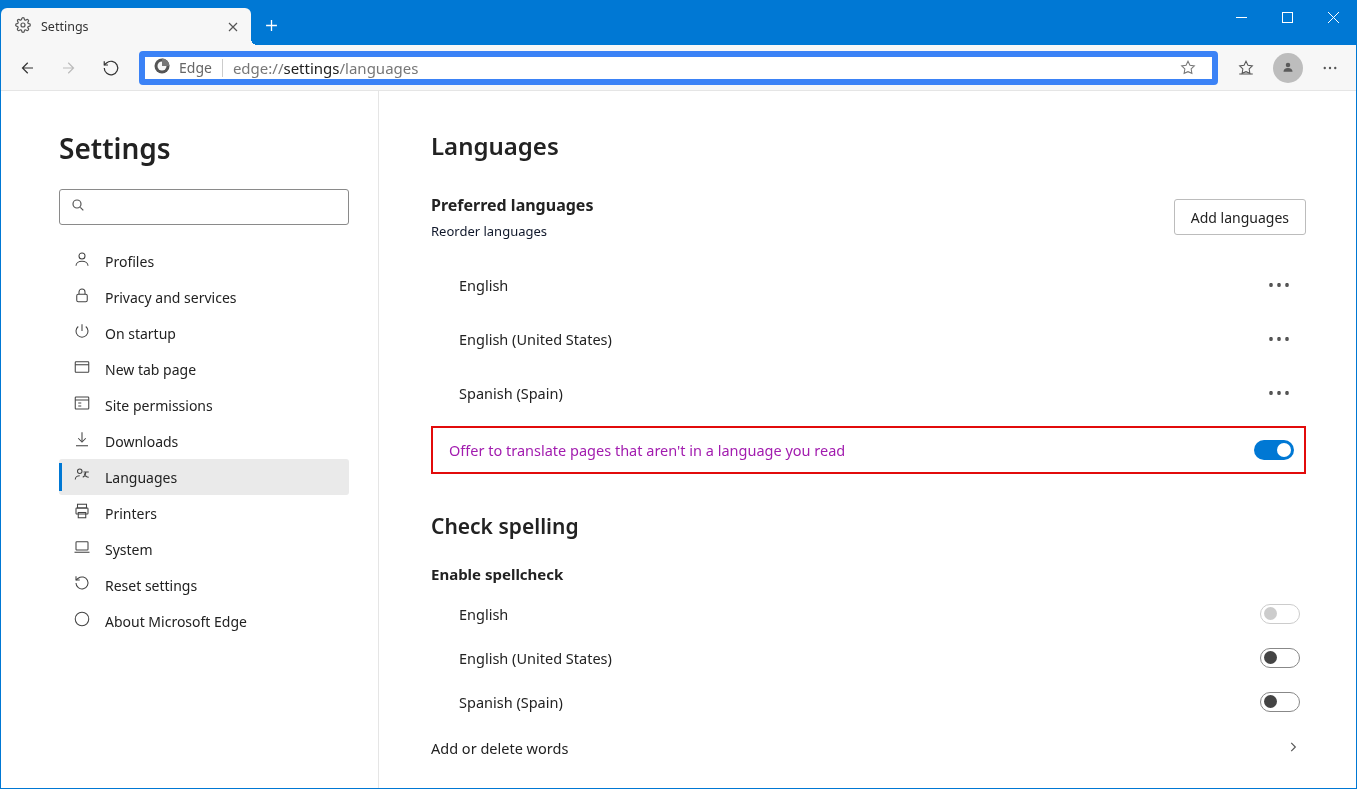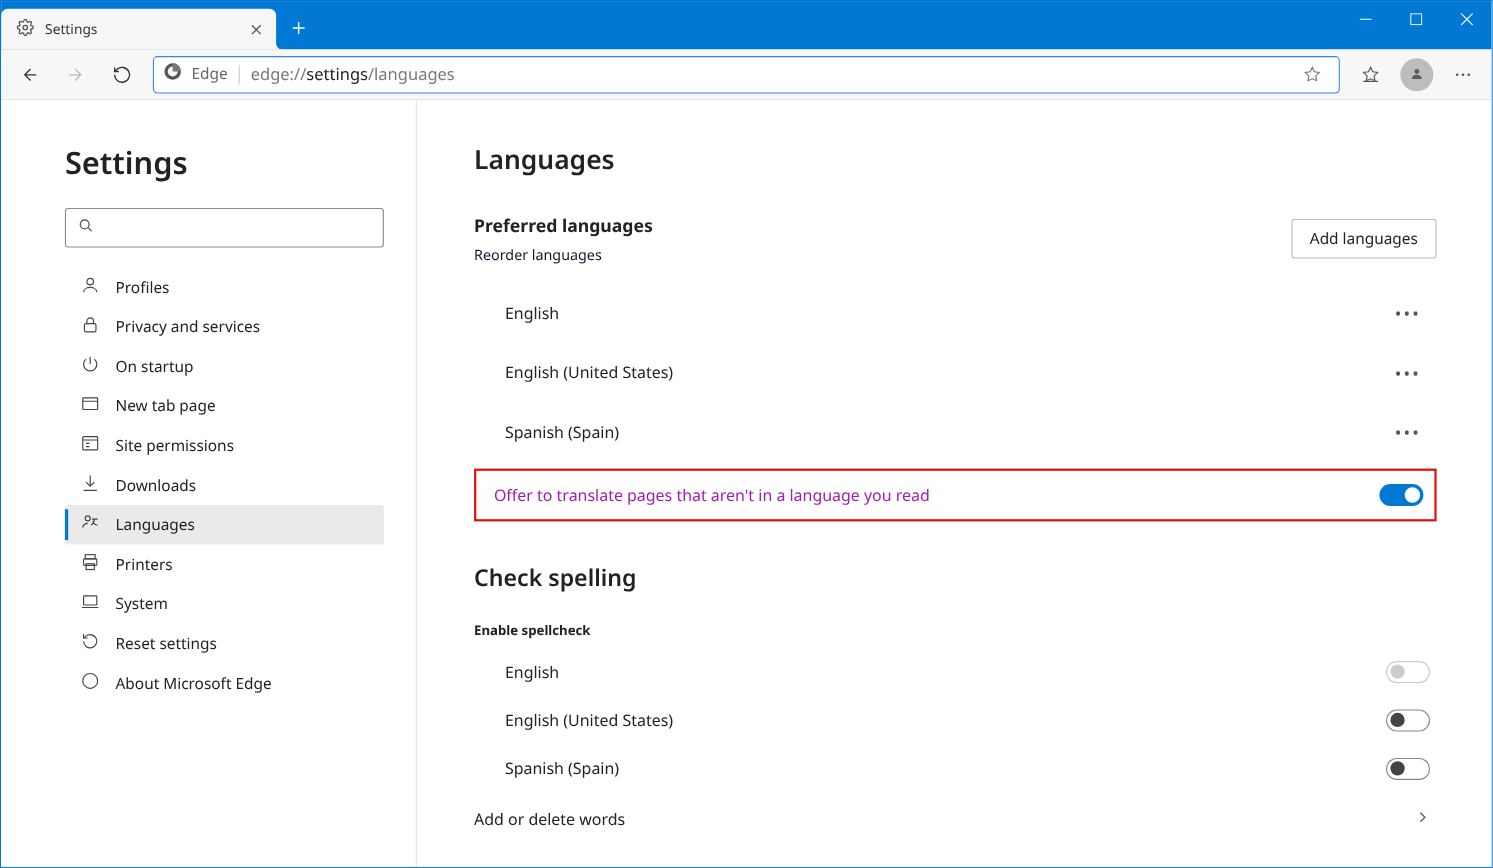--- a/index.html
+++ b/index.html
@@ -16,21 +16,21 @@
   .newtab { width: 32px; height: 32px; display:flex; align-items:center; justify-content:center; color:#fff; margin-top: 8px; margin-left:4px; }
   .win-controls { margin-left:auto; display:flex; }
   .win-btn { width:46px; height:32px; display:flex; align-items:center; justify-content:center; color:#fff; }
   .win-btn svg { width:11px; height:11px; }
 
   
   .toolbar { height: 46px; background:#f7f7f7; display:flex; align-items:center; padding: 0 6px; gap:2px; border-bottom: 1px solid #e5e5e5;}
   .tbtn { width:40px; height:40px; display:flex; align-items:center; justify-content:center; color:#555; border-radius:4px; }
   .tbtn.disabled { color:#bbb; }
   .tbtn svg { width:18px; height:18px; }
-  .omnibox { flex:1; height:34px; background:#fff; border:1px solid #3b82f6; border-radius:4px; display:flex; align-items:center; padding: 0 8px; gap:10px; margin: 0 6px; }
+  .omnibox { flex:1; height:34px; background:#fff; border:6px solid #3b82f6; border-radius:4px; display:flex; align-items:center; padding: 0 8px; gap:10px; margin: 0 6px; }
   .omni-ident { display:flex; align-items:center; gap:8px; color:#666; font-size:14px; }
   .omni-sep { width:1px; height:18px; background:#ccc; }
   .omni-url { font-size:15px; color:#777; }
   .omni-url .strong { color:#222; }
   .omni-right { margin-left:auto; display:flex; align-items:center; gap:6px; }
   .avatar { width:30px; height:30px; border-radius:50%; background:#bdbdbd; display:flex; align-items:center; justify-content:center; }
   .avatar svg { width:18px; height:18px; fill:#5b5b5b; }
 
   
   .content { display:flex; height: calc(789px - 44px - 46px - 2px); background:#fff; }
@@ -299,21 +299,21 @@
           <div class="more">•••</div>
         </div>
       </div>
 
     <div class="highlight-box">
       <span class="label">Offer to translate pages that aren't in a language you read</span>
       <div class="toggle on"></div>
     </div>
 
     <h2 class="section-h2">Check spelling</h2>
-    <div class="subhead" style="font-size:12px;">Enable spellcheck</div>
+    <div class="subhead" style="font-size:15px;">Enable spellcheck</div>
 
     <div id="spell-list" style="margin-top:8px;">
         <div class="sp-row">
           <span class="lang-name">English</span>
           <div class="toggle off disabled"></div>
         </div>
         <div class="sp-row">
           <span class="lang-name">English (United States)</span>
           <div class="toggle off"></div>
         </div>

